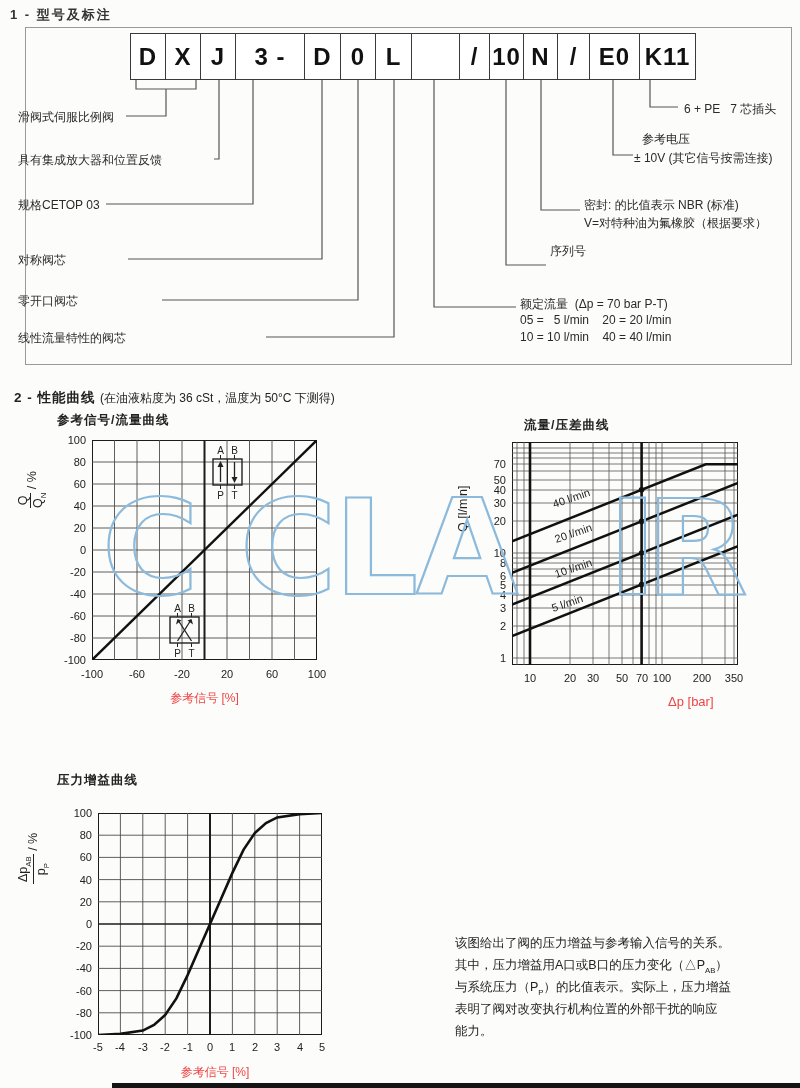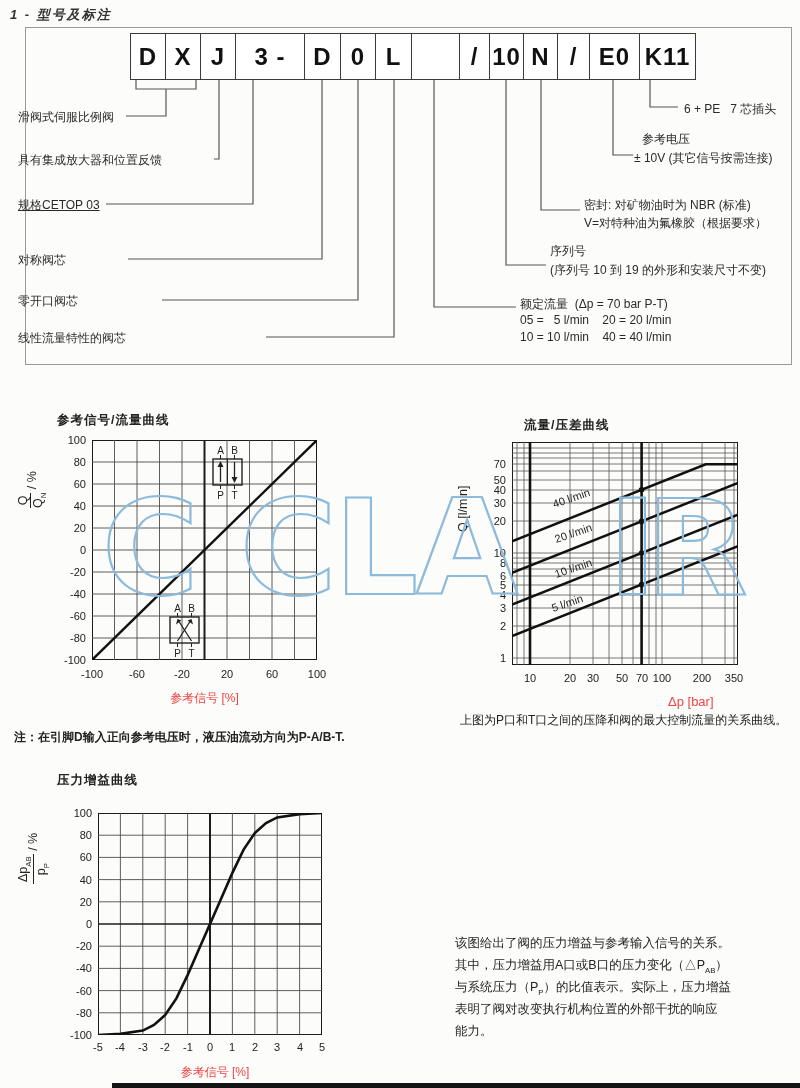--- a/index.html
+++ b/index.html
@@ -1,20 +1,20 @@
 <!DOCTYPE html>
 <html><head>
 <meta charset="utf-8">
 <style>
   html,body{margin:0;padding:0;background:#e8e8e6;}
   #page{position:relative;width:800px;height:1088px;background:#fcfcfa;overflow:hidden;
         font-family:"Liberation Sans",sans-serif;color:#222;}
   .abs{position:absolute;}
   
-  .h1{font-size:13px;font-weight:bold;color:#333;letter-spacing:2px;font-style:italic;}
+  .h1{font-size:13px;font-weight:bold;color:#333;letter-spacing:2px;}
   .h2b{font-size:13.5px;font-weight:bold;color:#222;letter-spacing:1px;}
   .h2n{font-size:12px;color:#222;}
   
   .outerbox{border:1px solid #999;background:transparent;}
   .cells{display:flex;height:47px;}
   .cell{border:1px solid #3a3a3a;border-left:none;display:flex;align-items:center;justify-content:center;
         font-weight:bold;font-size:24px;color:#111;background:#fff;box-sizing:border-box;letter-spacing:1px;}
   .cell:first-child{border-left:1px solid #3a3a3a;}
   .lbl{font-size:12px;color:#2a2a2a;white-space:nowrap;}
   
@@ -71,36 +71,39 @@
     <div class="cell" style="width:30px">/</div>
     <div class="cell" style="width:34px">10</div>
     <div class="cell" style="width:34px">N</div>
     <div class="cell" style="width:32px">/</div>
     <div class="cell" style="width:50px">E0</div>
     <div class="cell" style="width:56px">K11</div>
   </div>
 
   <div class="abs lbl" style="left:18px;top:109px;">滑阀式伺服比例阀</div>
   <div class="abs lbl" style="left:18px;top:152px;">具有集成放大器和位置反馈</div>
-  <div class="abs lbl" style="left:18px;top:197px;text-decoration:underline;">规格CETOP 03</div>
+  <div class="abs lbl" style="left:18px;top:197px;">规格CETOP 03</div>
   <div class="abs lbl" style="left:18px;top:252px;">对称阀芯</div>
   <div class="abs lbl" style="left:18px;top:293px;">零开口阀芯</div>
   <div class="abs lbl" style="left:18px;top:330px;">线性流量特性的阀芯</div>
 
   <div class="abs lbl" style="left:684px;top:101px;">6 + PE&nbsp;&nbsp;&nbsp;7 芯插头</div>
   <div class="abs lbl" style="left:642px;top:131px;">参考电压</div>
   <div class="abs lbl" style="left:634px;top:150px;">± 10V (其它信号按需连接)</div>
-  <div class="abs lbl" style="left:584px;top:197px;">密封: 对矿物油时为 NBR (标准)</div>
+  <div class="abs lbl" style="left:584px;top:197px;">密封: 的比值表示 NBR (标准)</div>
   <div class="abs lbl" style="left:584px;top:215px;">V=对特种油为氟橡胶（根据要求）</div>
   <div class="abs lbl" style="left:550px;top:243px;">序列号</div>
-  <div class="abs lbl" style="left:550px;top:262px;">(序列号 10 到 19 的外形和安装尺寸不变)</div>
   <div class="abs lbl" style="left:520px;top:296px;">额定流量&nbsp;&nbsp;(Δp = 70 bar P-T)</div>
   <div class="abs lbl" style="left:520px;top:313px;">05 =&nbsp;&nbsp;&nbsp;5 l/min&nbsp;&nbsp;&nbsp;&nbsp;20 = 20 l/min</div>
   <div class="abs lbl" style="left:520px;top:330px;">10 = 10 l/min&nbsp;&nbsp;&nbsp;&nbsp;40 = 40 l/min</div>
 
+  <div class="abs" style="left:14px;top:388px;">
+    <span class="h2b">2 - 性能曲线</span>
+    <span class="h2n">(在油液粘度为 36 cSt，温度为 50°C 下测得)</span>
+  </div>
 
   <div class="abs ctitle" style="left:57px;top:412px;">参考信号/流量曲线</div>
 
   <div class="abs rotlbl" style="left:16px;top:508px;">
     <span class="frac"><span class="num">Q</span><span class="den"><span>Q</span><sub>N</sub></span></span><span> / %</span>
   </div>
 
   <div class="abs plot" style="left:92px;top:440px;width:225px;height:220px;"></div>
   <svg class="abs" style="left:92px;top:440px;" width="225" height="220">
     <g stroke="#4d4d4d" stroke-width="0.9">
@@ -262,22 +265,20 @@
       <span class="tick" style="left: 58px;">20</span>
       <span class="tick" style="left: 81px;">30</span>
       <span class="tick" style="left: 110px;">50</span>
       <span class="tick" style="left: 130px;">70</span>
       <span class="tick" style="left: 150px;">100</span>
       <span class="tick" style="left: 190px;">200</span>
       <span class="tick" style="left: 222px;">350</span>
     </div>
   <div class="abs axlbl" style="left:668px;top:694px;font-size:13px;">Δp [bar]</div>
 
-  <div class="abs note noteb" style="left:14px;top:729px;">注：在引脚D输入正向参考电压时，液压油流动方向为P-A/B-T.</div>
-  <div class="abs note" style="left:460px;top:712px;width:338px;white-space:normal;">上图为P口和T口之间的压降和阀的最大控制流量的关系曲线。</div>
 
   <div class="abs ctitle" style="left:57px;top:772px;">压力增益曲线</div>
 
   <div class="abs rotlbl" style="left:16px;top:884px;">
     <span class="frac"><span class="num"><span>Δp</span><sub>AB</sub></span><span class="den"><span>p</span><sub>P</sub></span></span><span> / %</span>
   </div>
 
   <div class="abs plot" style="left:98px;top:813px;width:224px;height:222px;"></div>
   <svg class="abs" style="left:98px;top:813px;" width="224" height="222">
     <g stroke="#4d4d4d" stroke-width="0.9">

